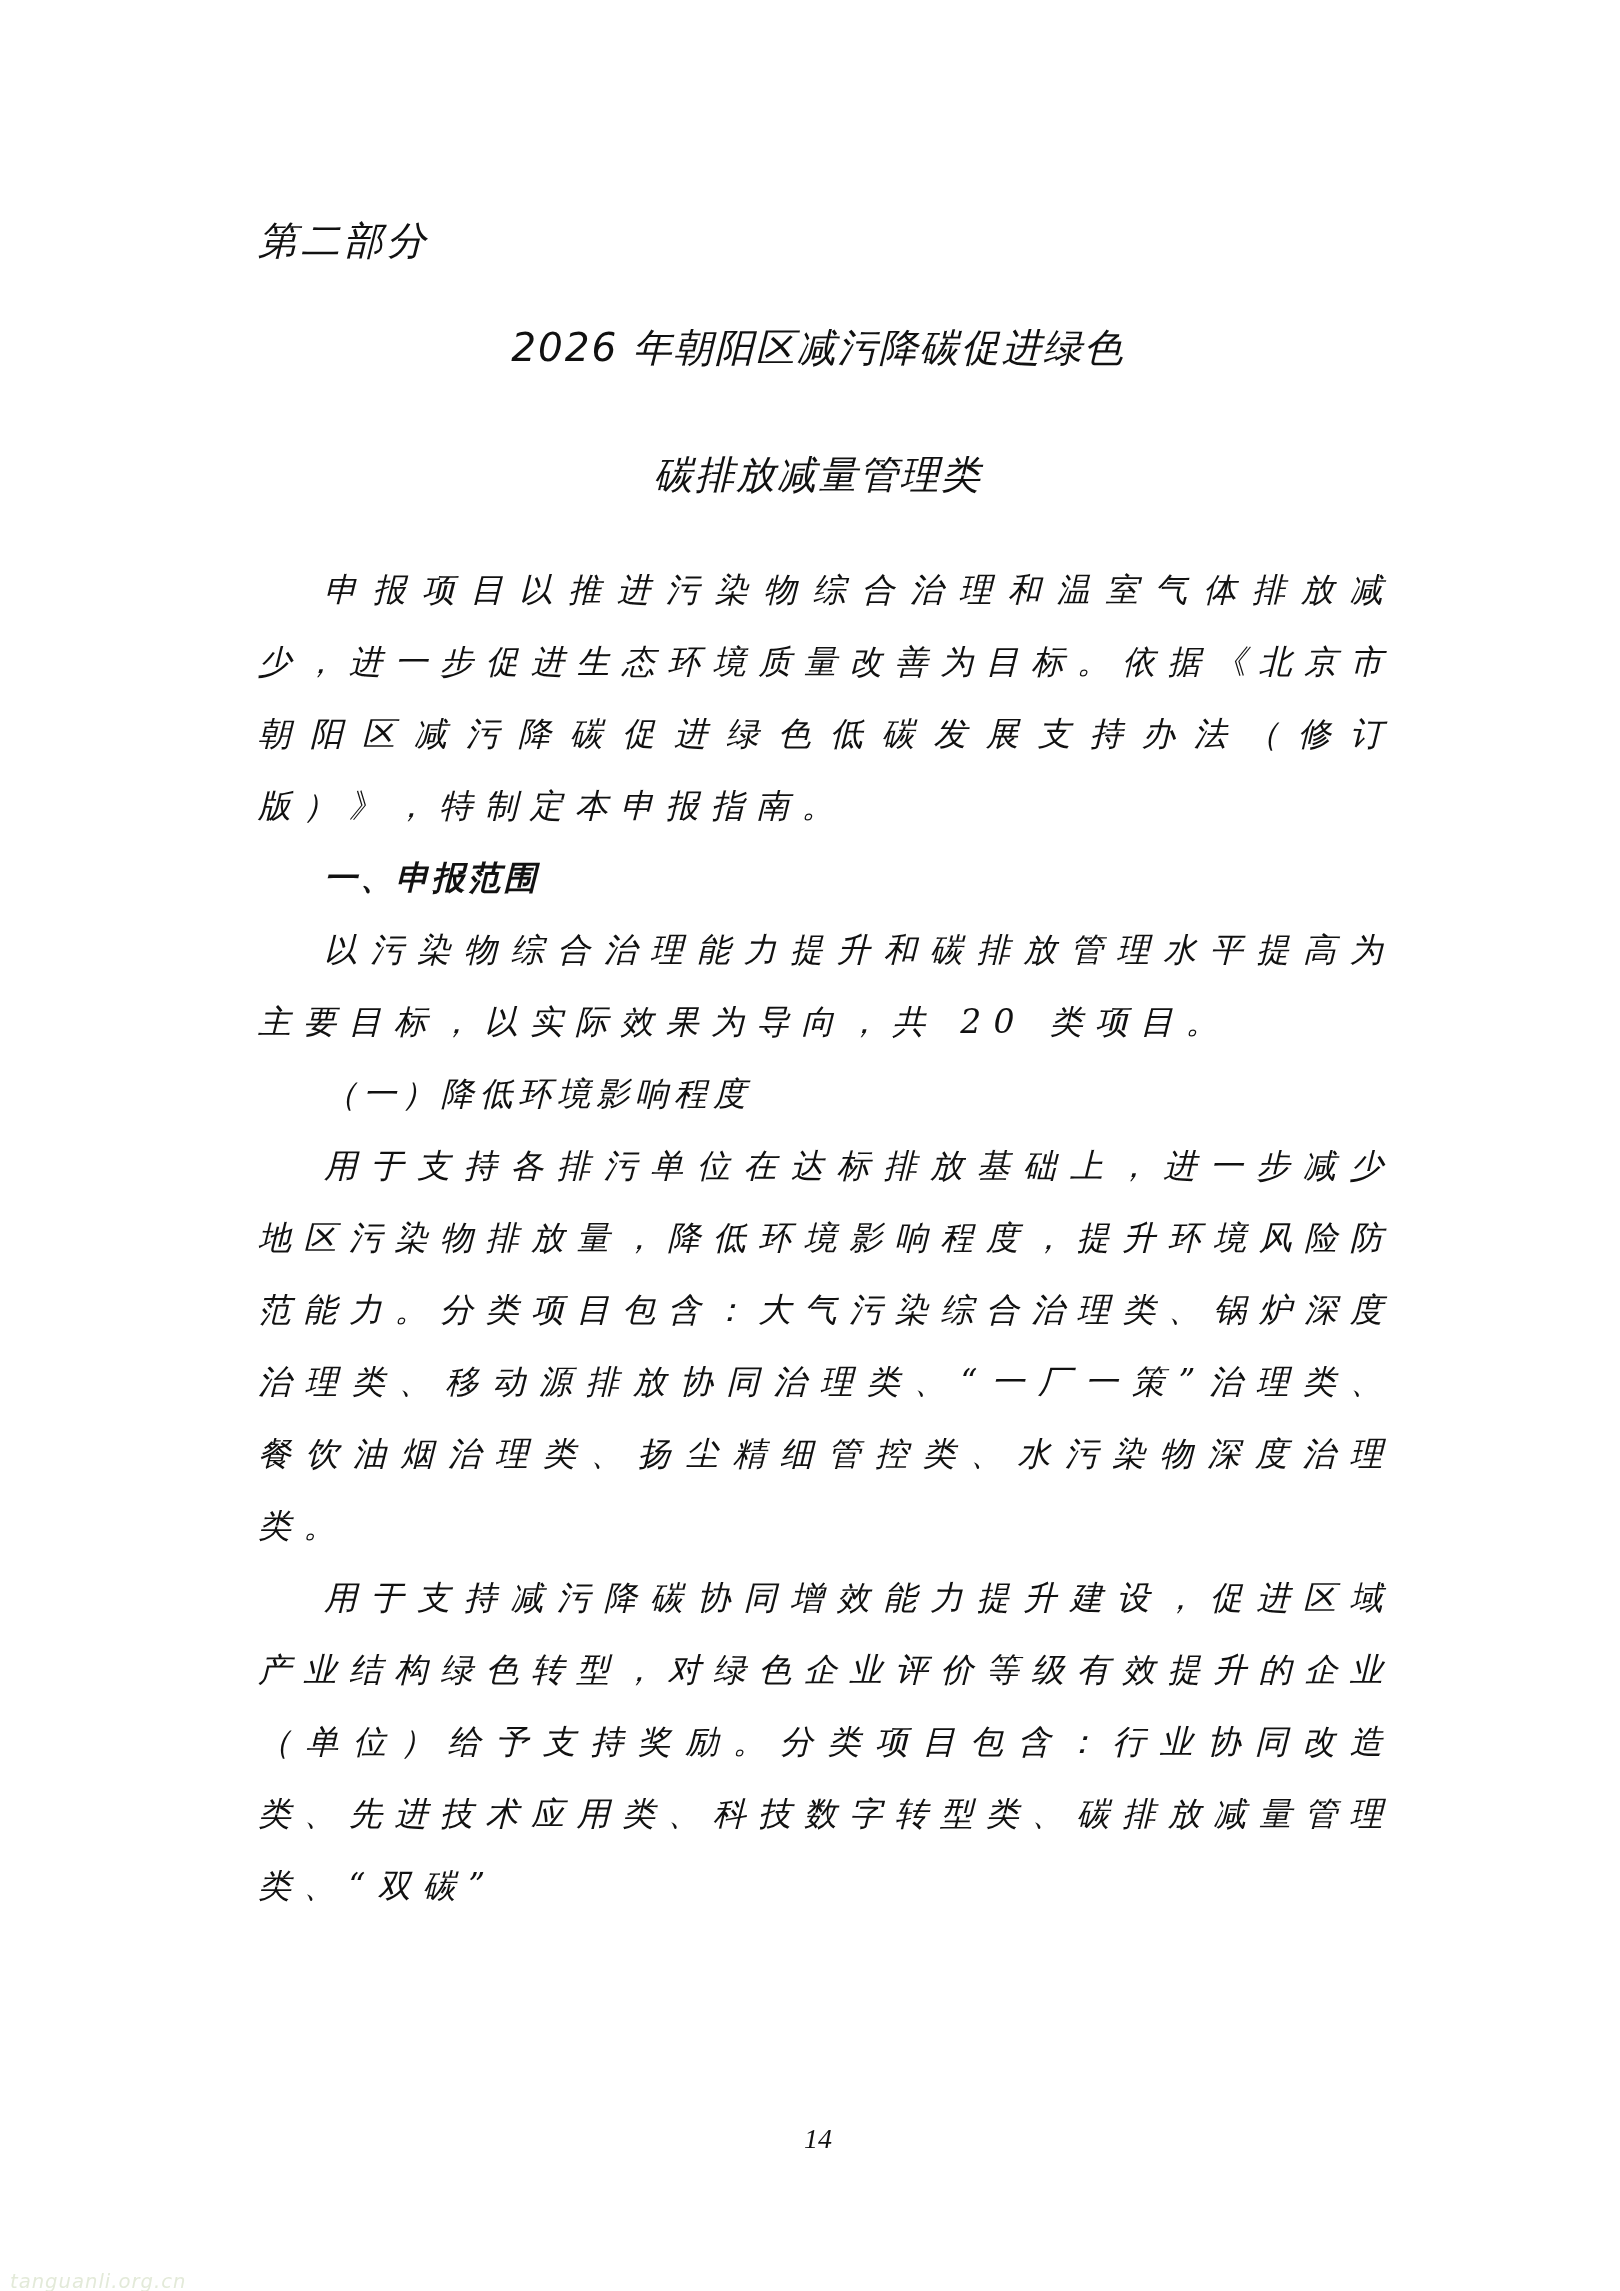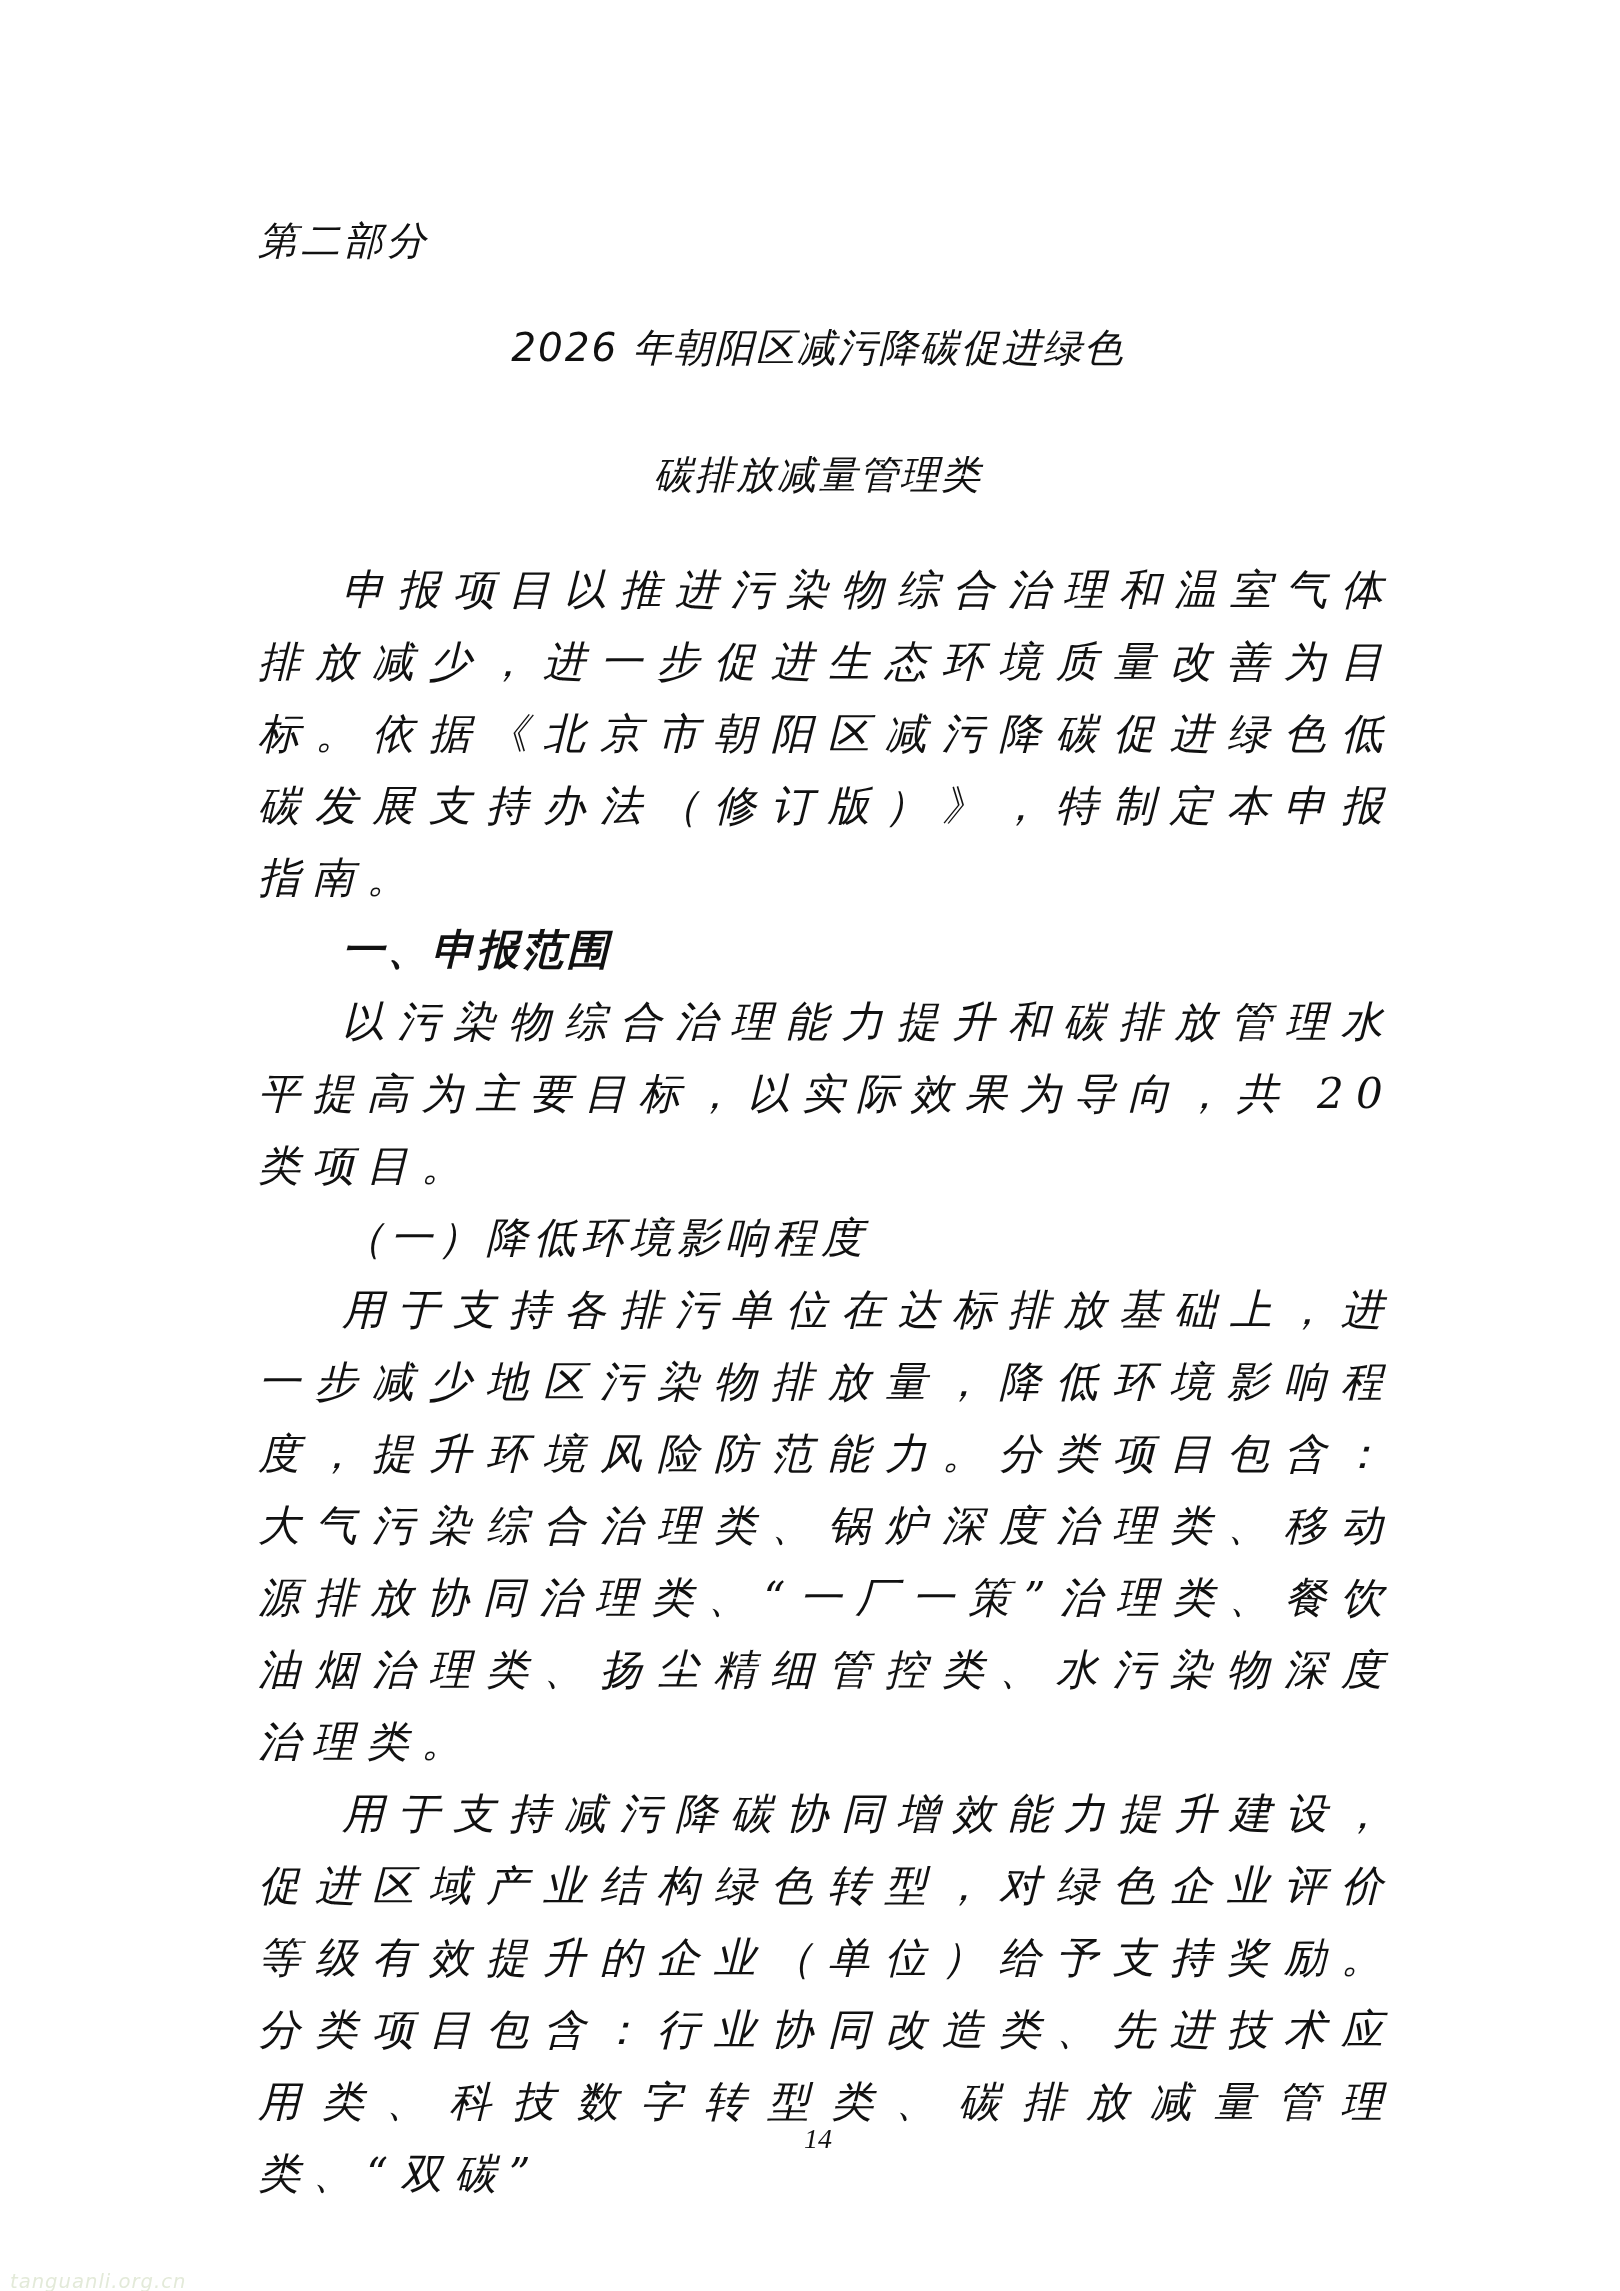--- a/index.html
+++ b/index.html
@@ -6,21 +6,21 @@
   body { width: 1620px; height: 2292px; position: relative; overflow: hidden;
          font-family: "DejaVu Serif", "Liberation Serif", serif; color: #111; }
   .page { position: absolute; left: 8px; top: 0; width: 1620px; height: 2292px; font-style: italic; }
   .part-label { position: absolute; left: 250px; top: 211px; font-size: 39px;
                 letter-spacing: 3.9px; line-height: 59px; }
   .title { position: absolute; left: 0; width: 1620px; text-align: center;
            font-size: 39px; line-height: 88px; letter-spacing: 2px;
            font-family: "DejaVu Sans", "Liberation Sans", sans-serif; font-weight: normal; }
   .title.l1 { top: 304px; }
   .title.l2 { top: 431px; }
-  .body { position: absolute; left: 250px; width: 1137px; font-size: 42px;
+  .body { position: absolute; left: 250px; width: 1137px; font-size: 33px;
           line-height: 72px; letter-spacing: 12.3px; text-align: justify; }
   .body p { margin: 0; text-indent: 2em; }
   .h1 { font-family: "DejaVu Sans", "Liberation Sans", sans-serif; font-weight: bold;
         text-indent: 2em; letter-spacing: 2.9px; margin: 0; }
   .h2 { text-indent: 2.3em; margin: 0; letter-spacing: 5.9px; }
   .page-num { position: absolute; top: 2123px; left: 0; width: 1620px;
               text-align: center; font-size: 28px; font-family: "Liberation Serif", serif; }
   .watermark { position: absolute; left: 2px; top: 2270px; font-size: 19.6px;
                color: #e3ead9; font-family: "DejaVu Sans", sans-serif; letter-spacing: 1px; }
 </style>

